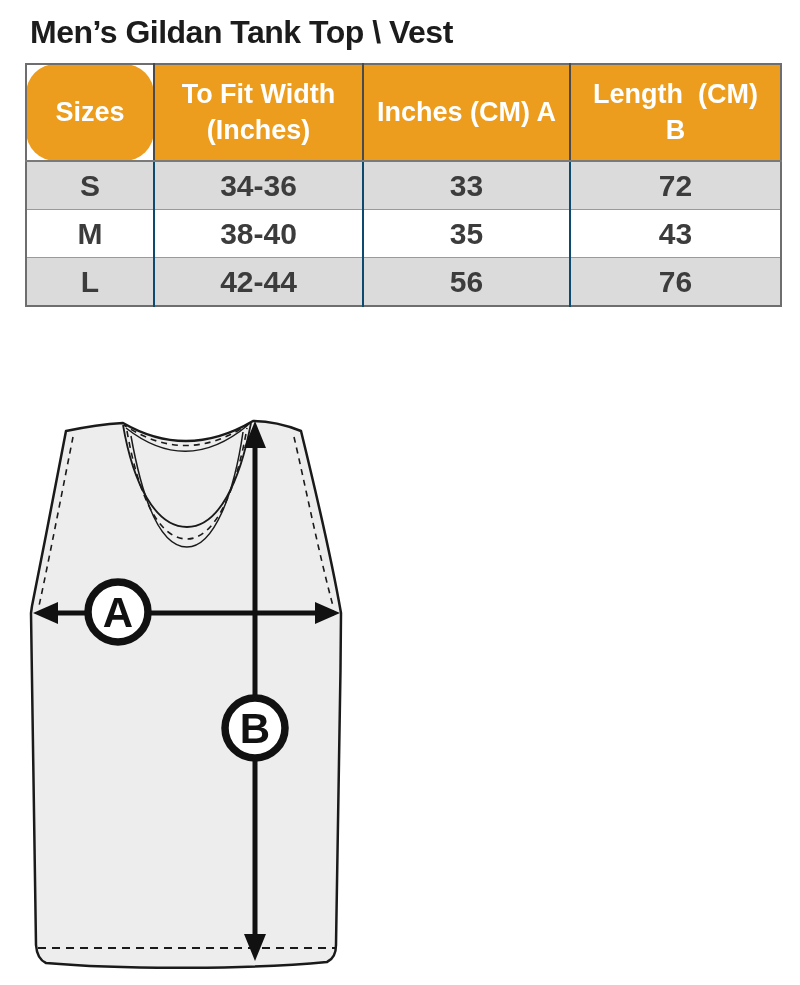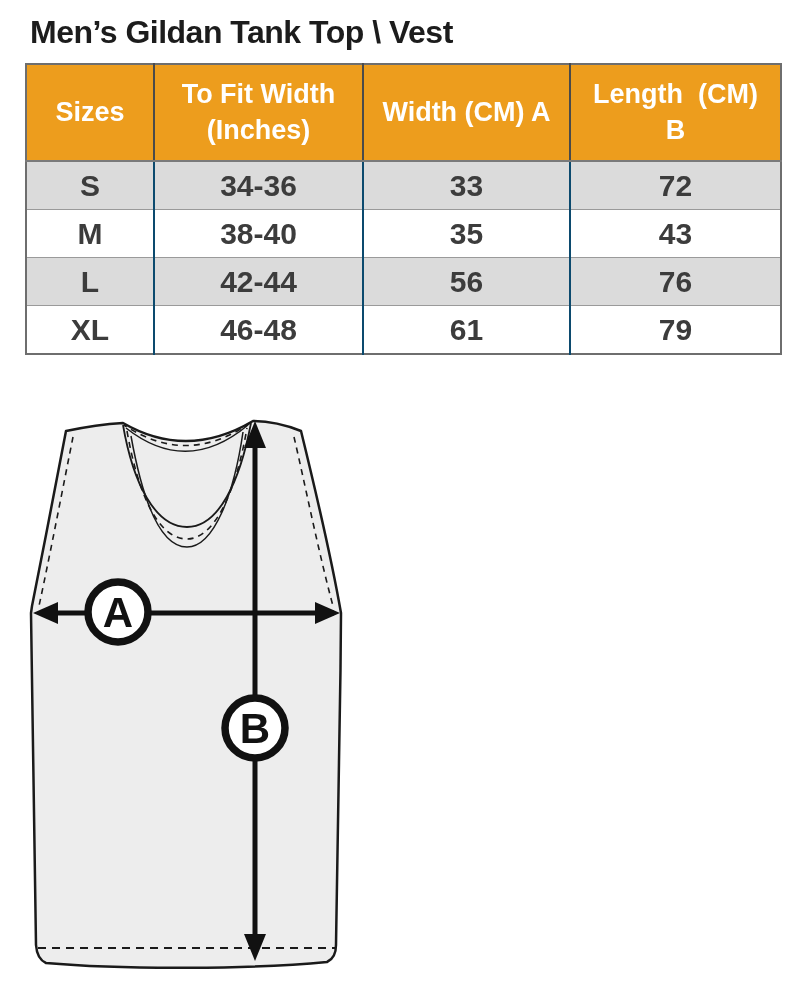--- a/index.html
+++ b/index.html
@@ -44,21 +44,21 @@
     font-weight: bold;
     font-size: 27px;
     text-align: center;
     vertical-align: middle;
     height: 95px;
     line-height: 1.3;
     border-left: 2px solid #4a4a4a;
     border-bottom: 2px solid #7a7a7a;
     padding: 0 4px;
   }
-  table.size-chart th:first-child { border-left: none; }
+  table.size-chart th:first-child { border-left: none; border-radius: 30px; }
   table.size-chart td {
     font-weight: bold;
     font-size: 30px;
     color: #3c3c3c;
     text-align: center;
     vertical-align: middle;
     height: 47px;
     border-left: 2px solid #0c4a6e;
     border-bottom: 1px solid #9a9a9a;
     padding: 0;
@@ -96,21 +96,21 @@
     <thead>
       <tr>
         <th>
           <div class="hl">Sizes</div>
         </th>
         <th>
           <div class="hl">To Fit Width</div>
           <div class="hl">(Inches)</div>
         </th>
         <th>
-          <div class="hl">Width (CM) A</div>
+          <div class="hl">Inches (CM) A</div>
         </th>
         <th>
           <div class="hl">Length  (CM)</div>
           <div class="hl">B</div>
         </th>
       </tr>
     </thead>
     <tbody>
       <tr class="alt">
         <td>S</td>
@@ -122,26 +122,20 @@
         <td>M</td>
         <td>38-40</td>
         <td>35</td>
         <td>43</td>
       </tr>
       <tr class="alt">
         <td>L</td>
         <td>42-44</td>
         <td>56</td>
         <td>76</td>
-      </tr>
-      <tr class="plain">
-        <td>XL</td>
-        <td>46-48</td>
-        <td>61</td>
-        <td>79</td>
       </tr>
     </tbody>
   </table>
 
   <div class="diagram-wrap">
     <svg width="400" height="585" viewBox="0 0 400 585" xmlns="http://www.w3.org/2000/svg">
 
       <path d="M 66 31
            C 57 80 43 150 32 206
            L 31 213

